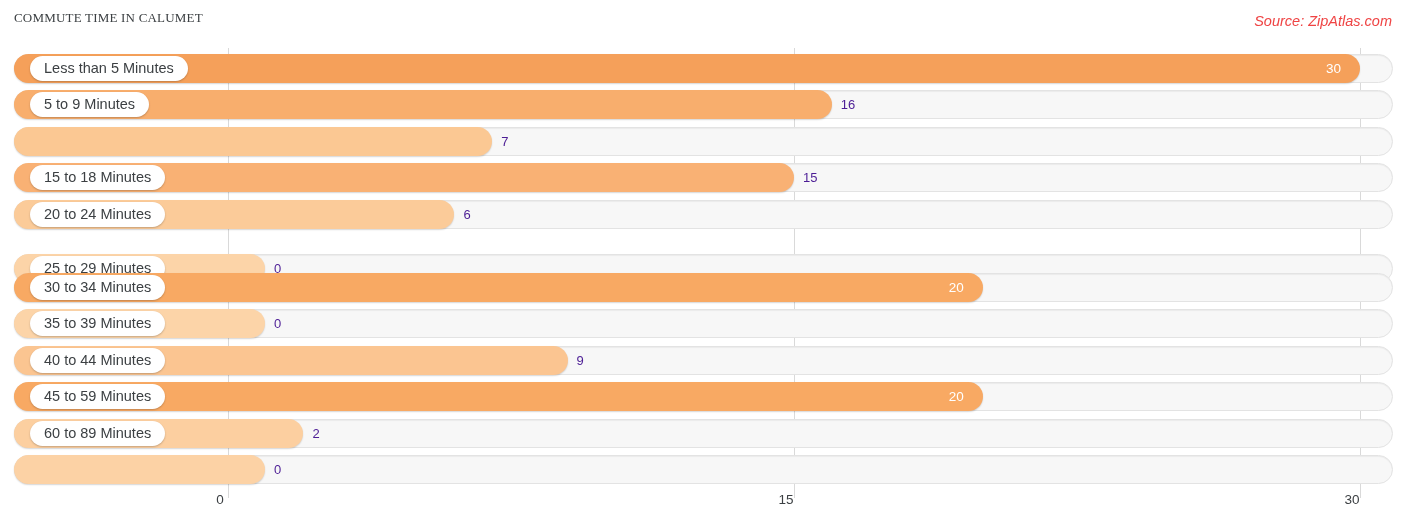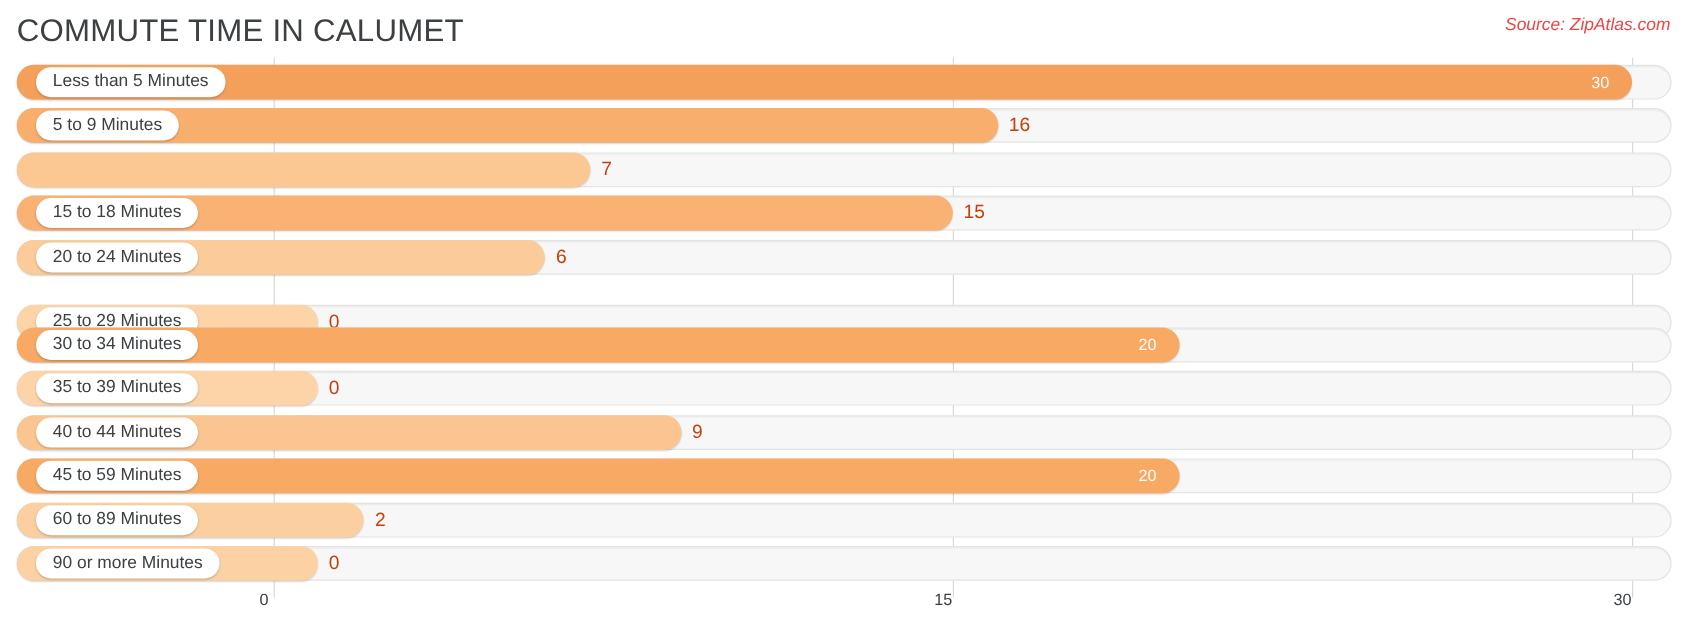--- a/index.html
+++ b/index.html
@@ -18,24 +18,25 @@
     position: relative;
     width: 1406px;
     height: 524px;
   }
 
   
   #chart-title {
     position: absolute;
     left: 14px;
     top: 10px;
-    font-size: 26px;
+    font-size: 13px;
     color: #3c4043;
     letter-spacing: 0.2px;
     white-space: nowrap;
+    font-family: Liberation Serif, serif;
   }
   #chart-source {
     position: absolute;
     right: 14px;
     top: 13px;
     font-size: 14.5px;
     font-style: italic;
     color: #ef4444;
     white-space: nowrap;
   }
@@ -98,22 +99,22 @@
     font-size: 14.5px;
     color: #3c4043;
     white-space: nowrap;
     box-shadow: 0 1px 2px rgba(0,0,0,0.22);
   }
   .bar-value-out {
     position: absolute;
     top: 0;
     height: 27px;
     line-height: 29px;
-    font-size: 16px;
-    color: #c2410c;
+    font-size: 13px;
+    color: #4c1d95;
     white-space: nowrap;
   }
   .bar-value-in {
     position: absolute;
     top: 0;
     height: 29px;
     line-height: 29px;
     font-size: 13.5px;
     color: #ffffff;
     white-space: nowrap;
@@ -217,21 +218,20 @@
       </div>
       <div class="bar-row" style="top: 370.5px;">
         <div class="bar-track"></div>
         <div class="bar-fill" style="width: 289.467px; background: rgb(252, 207, 160);"></div>
         <span class="bar-label-pill">60 to 89 Minutes</span>
         <span class="bar-value-out" style="left: 298.467px;">2</span>
       </div>
       <div class="bar-row" style="top: 406.95px;">
         <div class="bar-track"></div>
         <div class="bar-fill" style="width: 251px; background: rgb(252, 210, 165);"></div>
-        <span class="bar-label-pill">90 or more Minutes</span>
         <span class="bar-value-out" style="left: 260px;">0</span>
       </div>
     </div>
 
   <div id="axis">
       <div class="axis-tick" style="left: 228px;"></div>
       <div class="axis-tick-label" style="left: 220px;">0</div>
       <div class="axis-tick" style="left: 794px;"></div>
       <div class="axis-tick-label" style="left: 786px;">15</div>
       <div class="axis-tick" style="left: 1360px;"></div>

